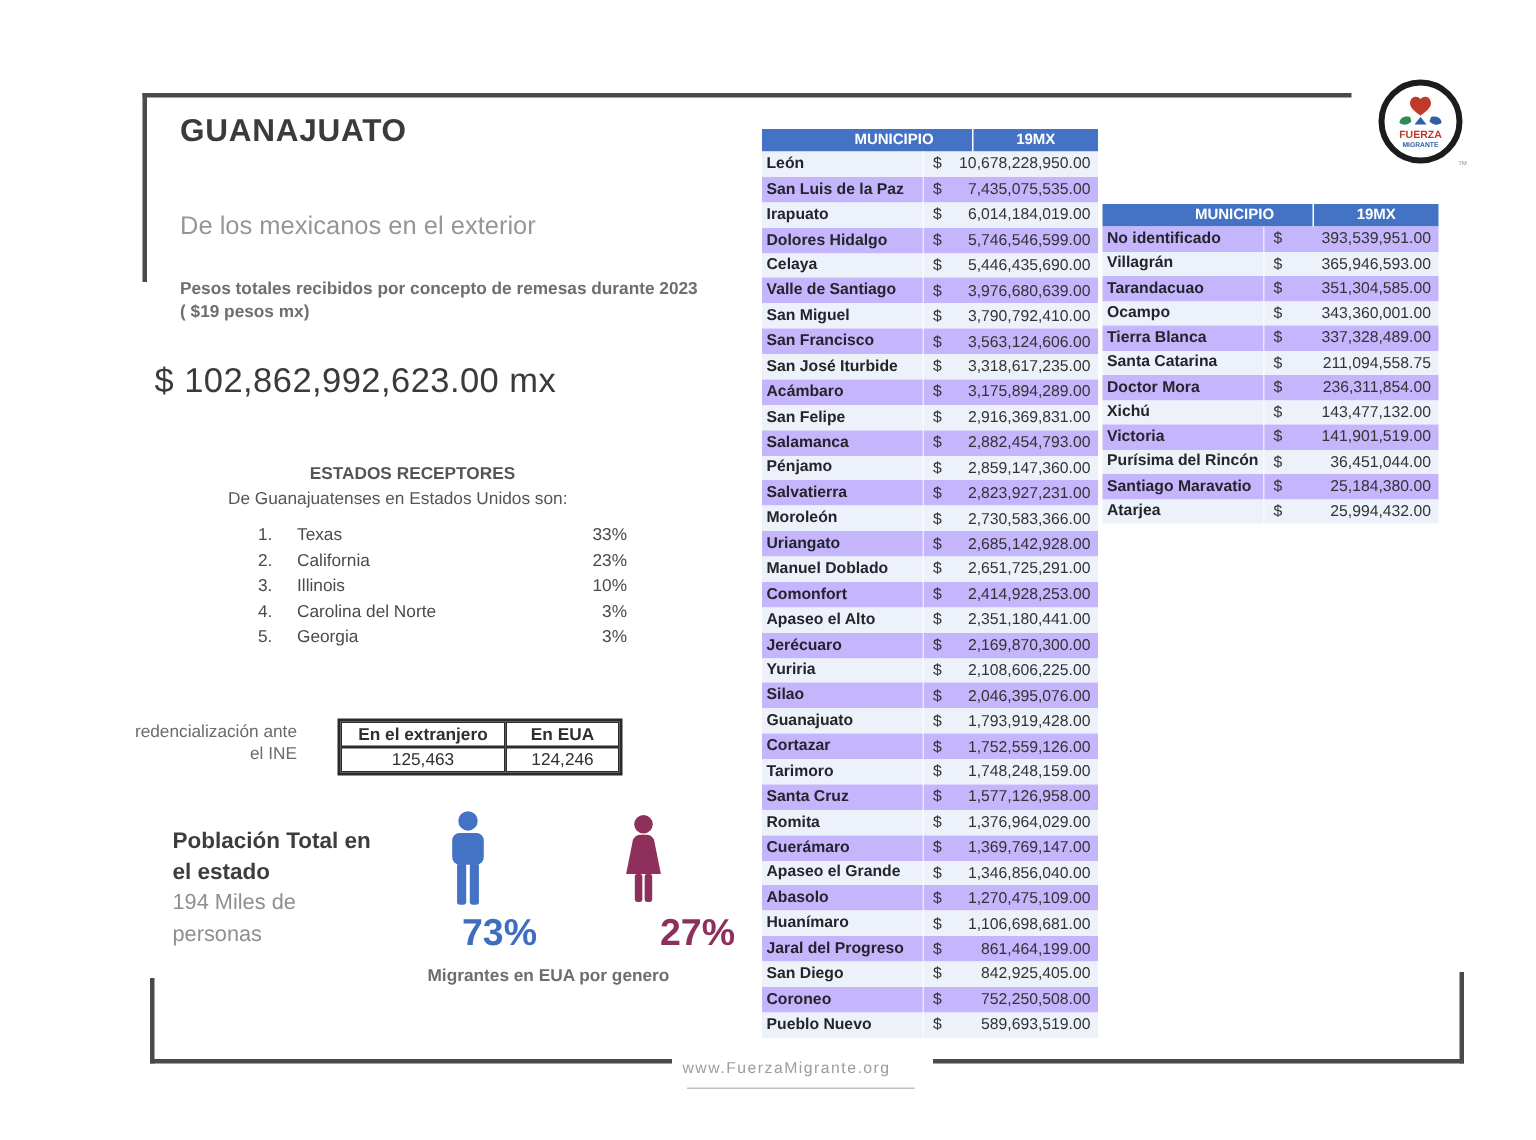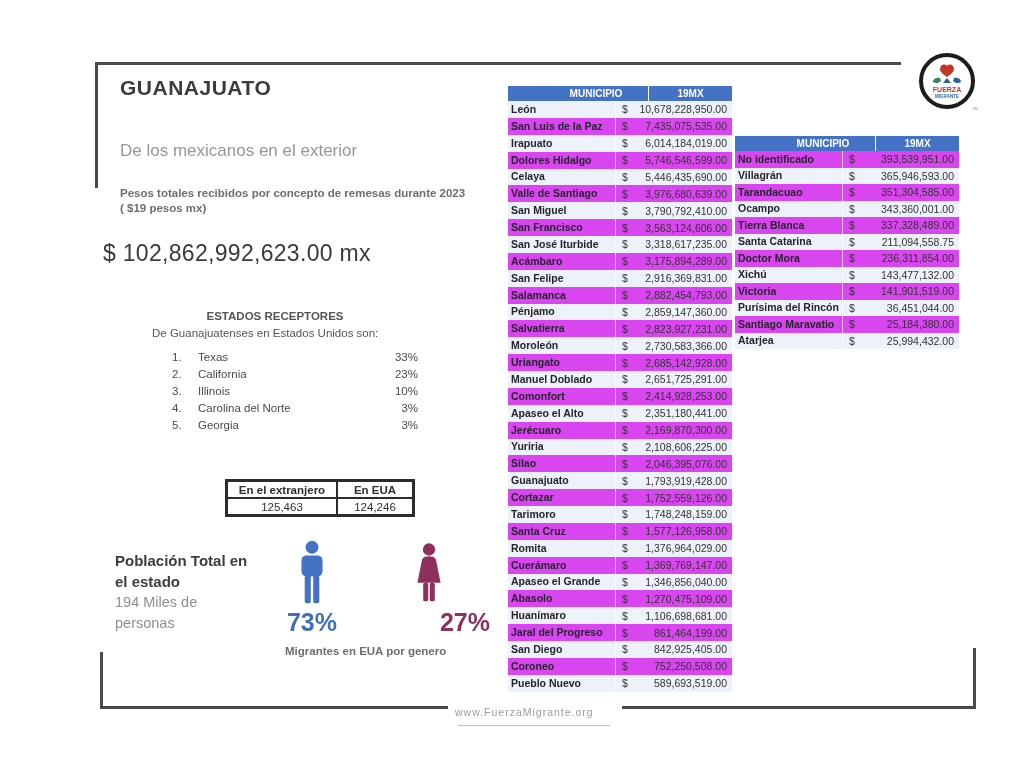--- a/index.html
+++ b/index.html
@@ -26,40 +26,40 @@
 
   
   .ine-label{font-size:11.5px;color:#6b6b6b;text-align:right;width:118px;line-height:15px;}
   .ine-table{display:grid;grid-template-columns:110px 76px;border:2px solid #2b2b2b;font-size:11.5px;color:#2f2f2f;}
   .ine-cell{border:1px solid #2b2b2b;text-align:center;padding:2px 0 1px 0;}
   .ine-head{font-weight:bold;}
 
   
   .pop-bold{font-size:15px;font-weight:bold;color:#3d3d3d;line-height:21px;}
   .pop-gray{font-size:14.5px;color:#8f8f8f;line-height:21px;}
-  .pct-male{font-size:25px;font-weight:bold;color:#3f6ec0;text-align:center;}
+  .pct-male{font-size:25px;font-weight:bold;color:#3f6ec0;text-align:center;margin-left:21px;}
   .pct-female{font-size:25px;font-weight:bold;color:#8e2f5c;text-align:center;}
   .gender-caption{font-size:11.5px;font-weight:bold;color:#6e6e6e;}
 
   
   .dtable{position:absolute;width:224px;}
   .thead{display:flex;height:15px;background:#4472c4;color:#fff;font-size:10px;font-weight:bold;}
   .th{display:flex;align-items:center;justify-content:center;}
   .th.c1{width:104px;border-right:1px solid #fff;margin-left:36px;}
   .th.c2{flex:1;}
   .trow{display:flex;align-items:stretch;}
   .t1 .trow{height:16.88px;}
   .t2 .trow{min-height:16.5px;}
   .tname{width:104px;padding-left:3px;font-size:10.5px;font-weight:bold;color:#24242c;
          display:flex;align-items:center;border-right:1px solid rgba(255,255,255,.65);line-height:11px;}
   .t1 .tname{white-space:nowrap;}
   .tval{flex:1;display:flex;align-items:center;justify-content:space-between;
         font-size:10.5px;color:#333;padding:0 5px 0 6px;}
   .t1 .r-even,.t2 .r-odd{background:#edf1f9;}
-  .t1 .r-odd,.t2 .r-even{background:#d946ef;text-align:right;}
+  .t1 .r-odd,.t2 .r-even{background:#c4b5fd;text-align:right;}
 
   
   .footer-url{font-size:10.5px;color:#9c9c9c;letter-spacing:1px;}
   .footer-rule{background:#c2c2c2;height:1px;}
 </style>
 </head>
 <body>
 
 <div id="page">
 
@@ -103,20 +103,24 @@
         <span class="rec-pct">3%</span>
       </div>
 
       <div class="rec-row r-even">
         <span class="rec-rank">5.</span>
         <span class="rec-name">Georgia</span>
         <span class="rec-pct">3%</span>
       </div>
     </div>
 
+  <div class="abs ine-label" style="left:80px;top:481px;">
+    <div>redencialización ante</div>
+    <div>el INE</div>
+  </div>
   <div class="abs ine-table" style="left:225px;top:479px;">
     <div class="ine-cell ine-head">En el extranjero</div>
     <div class="ine-cell ine-head">En EUA</div>
     <div class="ine-cell">125,463</div>
     <div class="ine-cell">124,246</div>
   </div>
 
   <div class="abs" style="left:115px;top:550px;">
     <div class="pop-bold">Población Total en</div>
     <div class="pop-bold">el estado</div>

